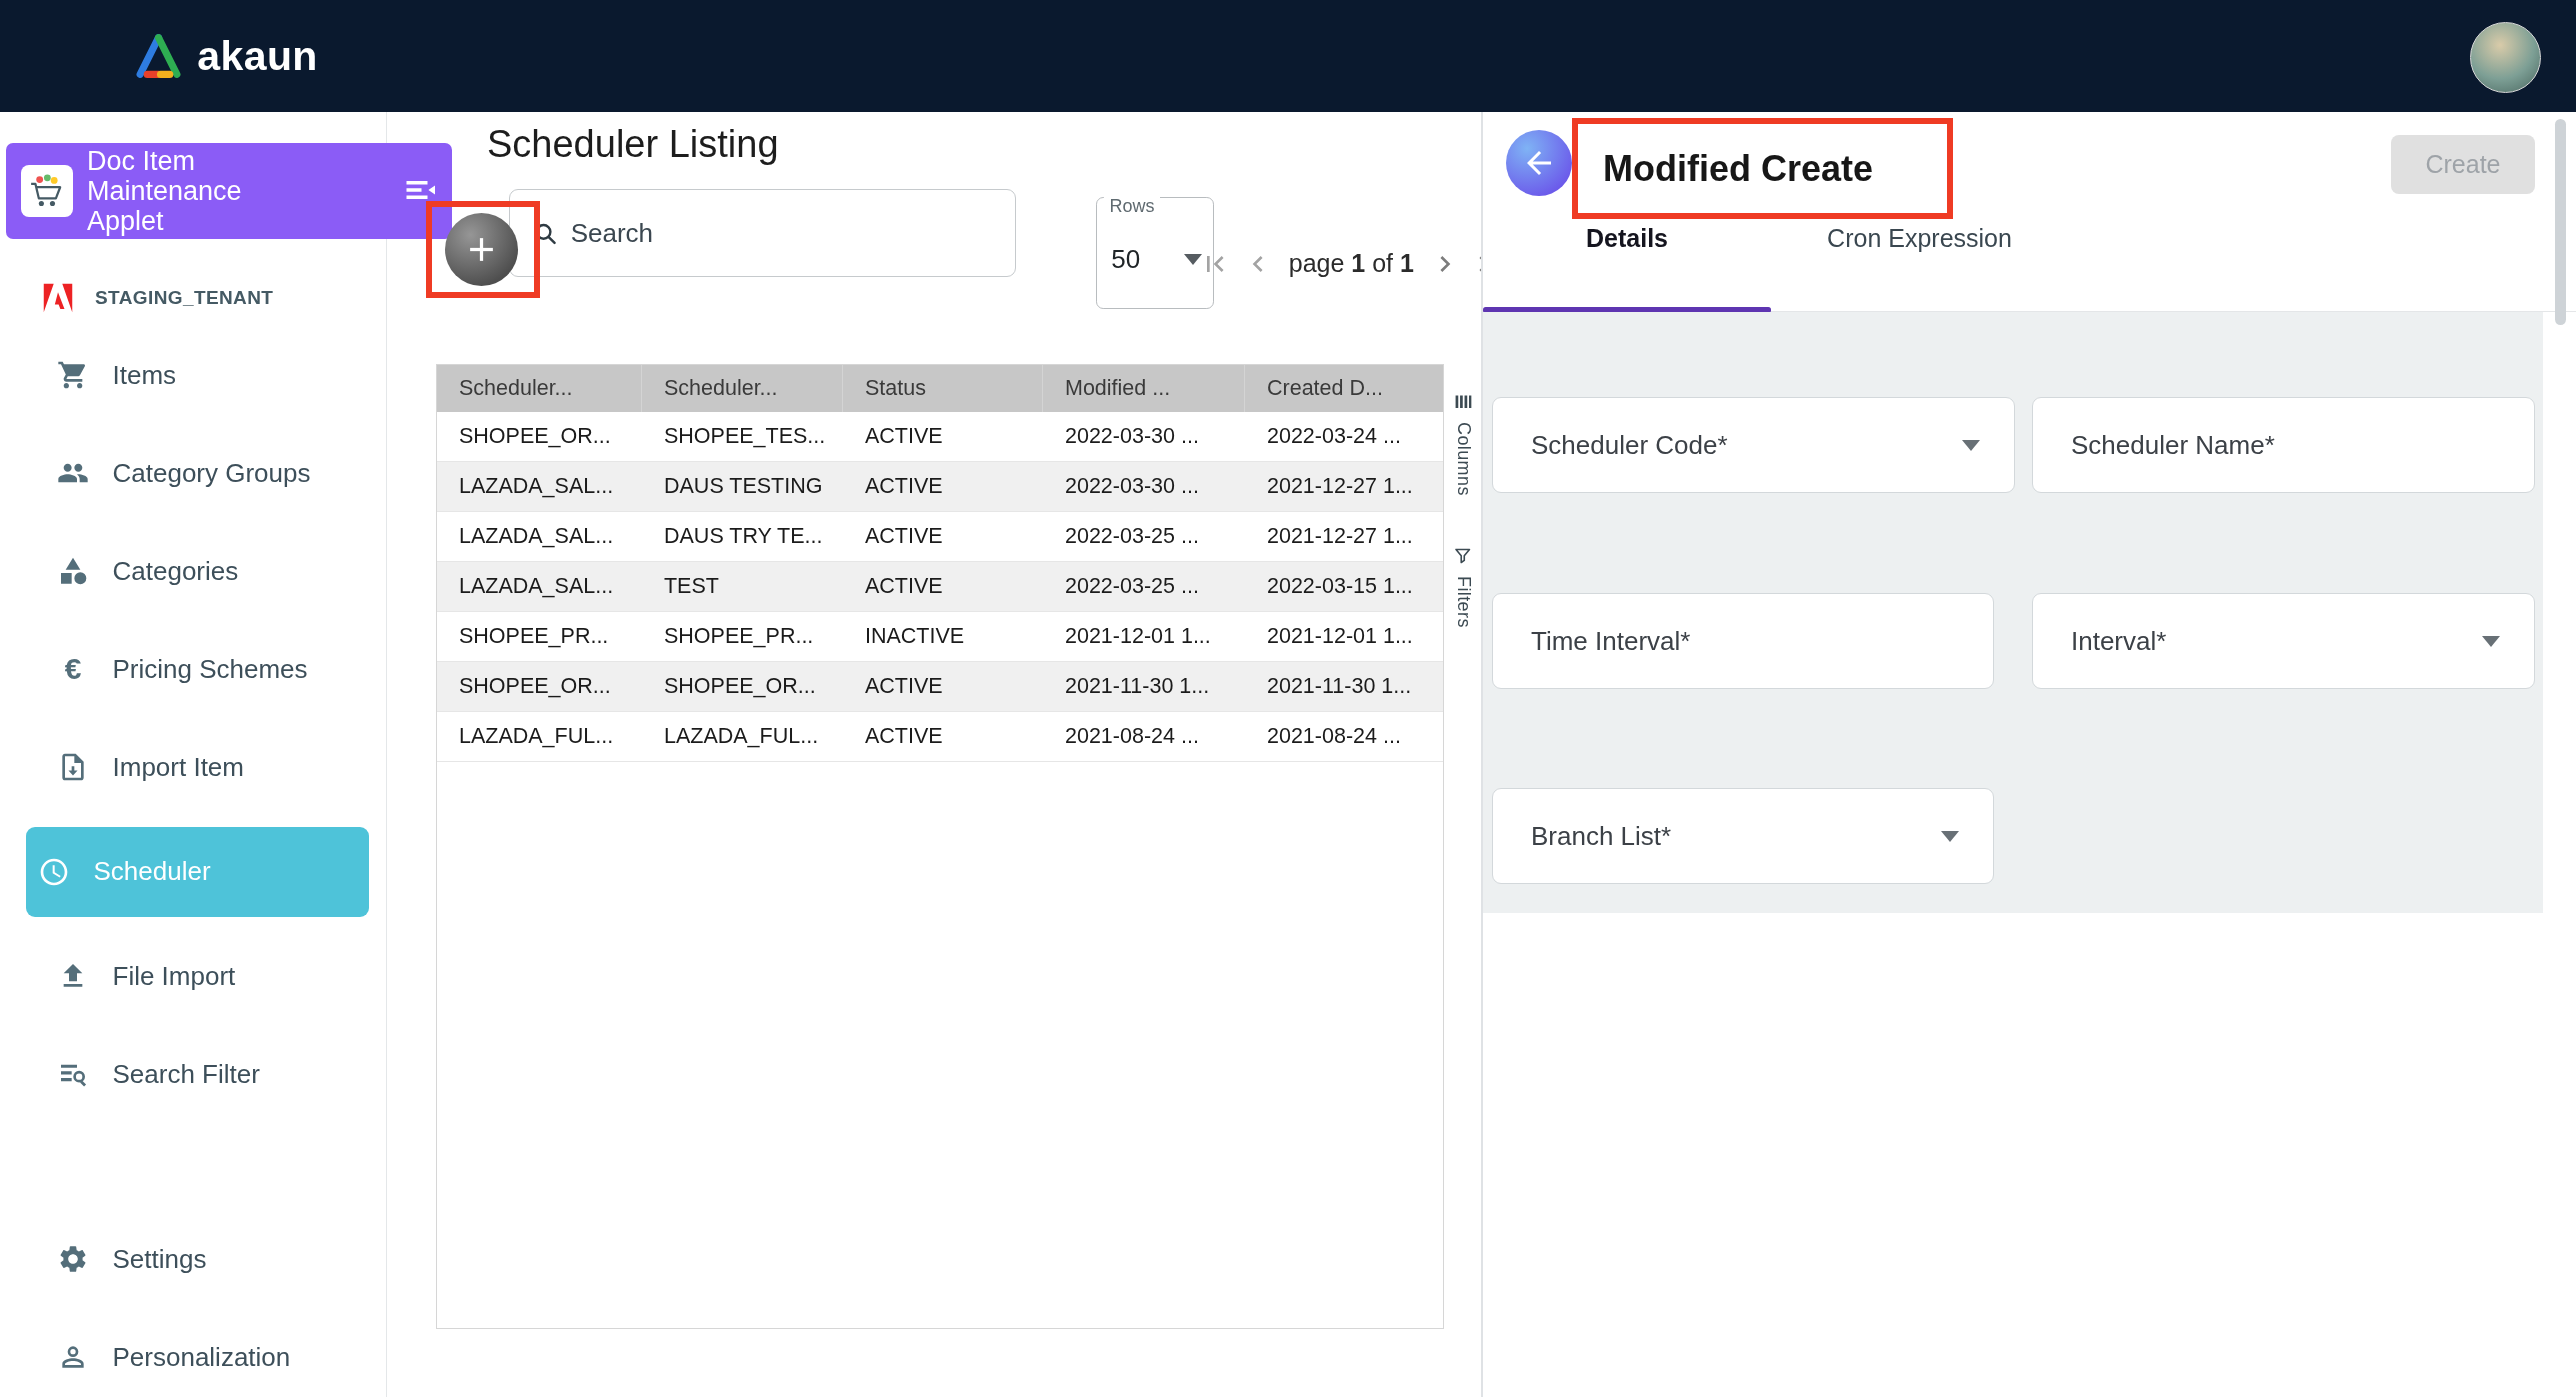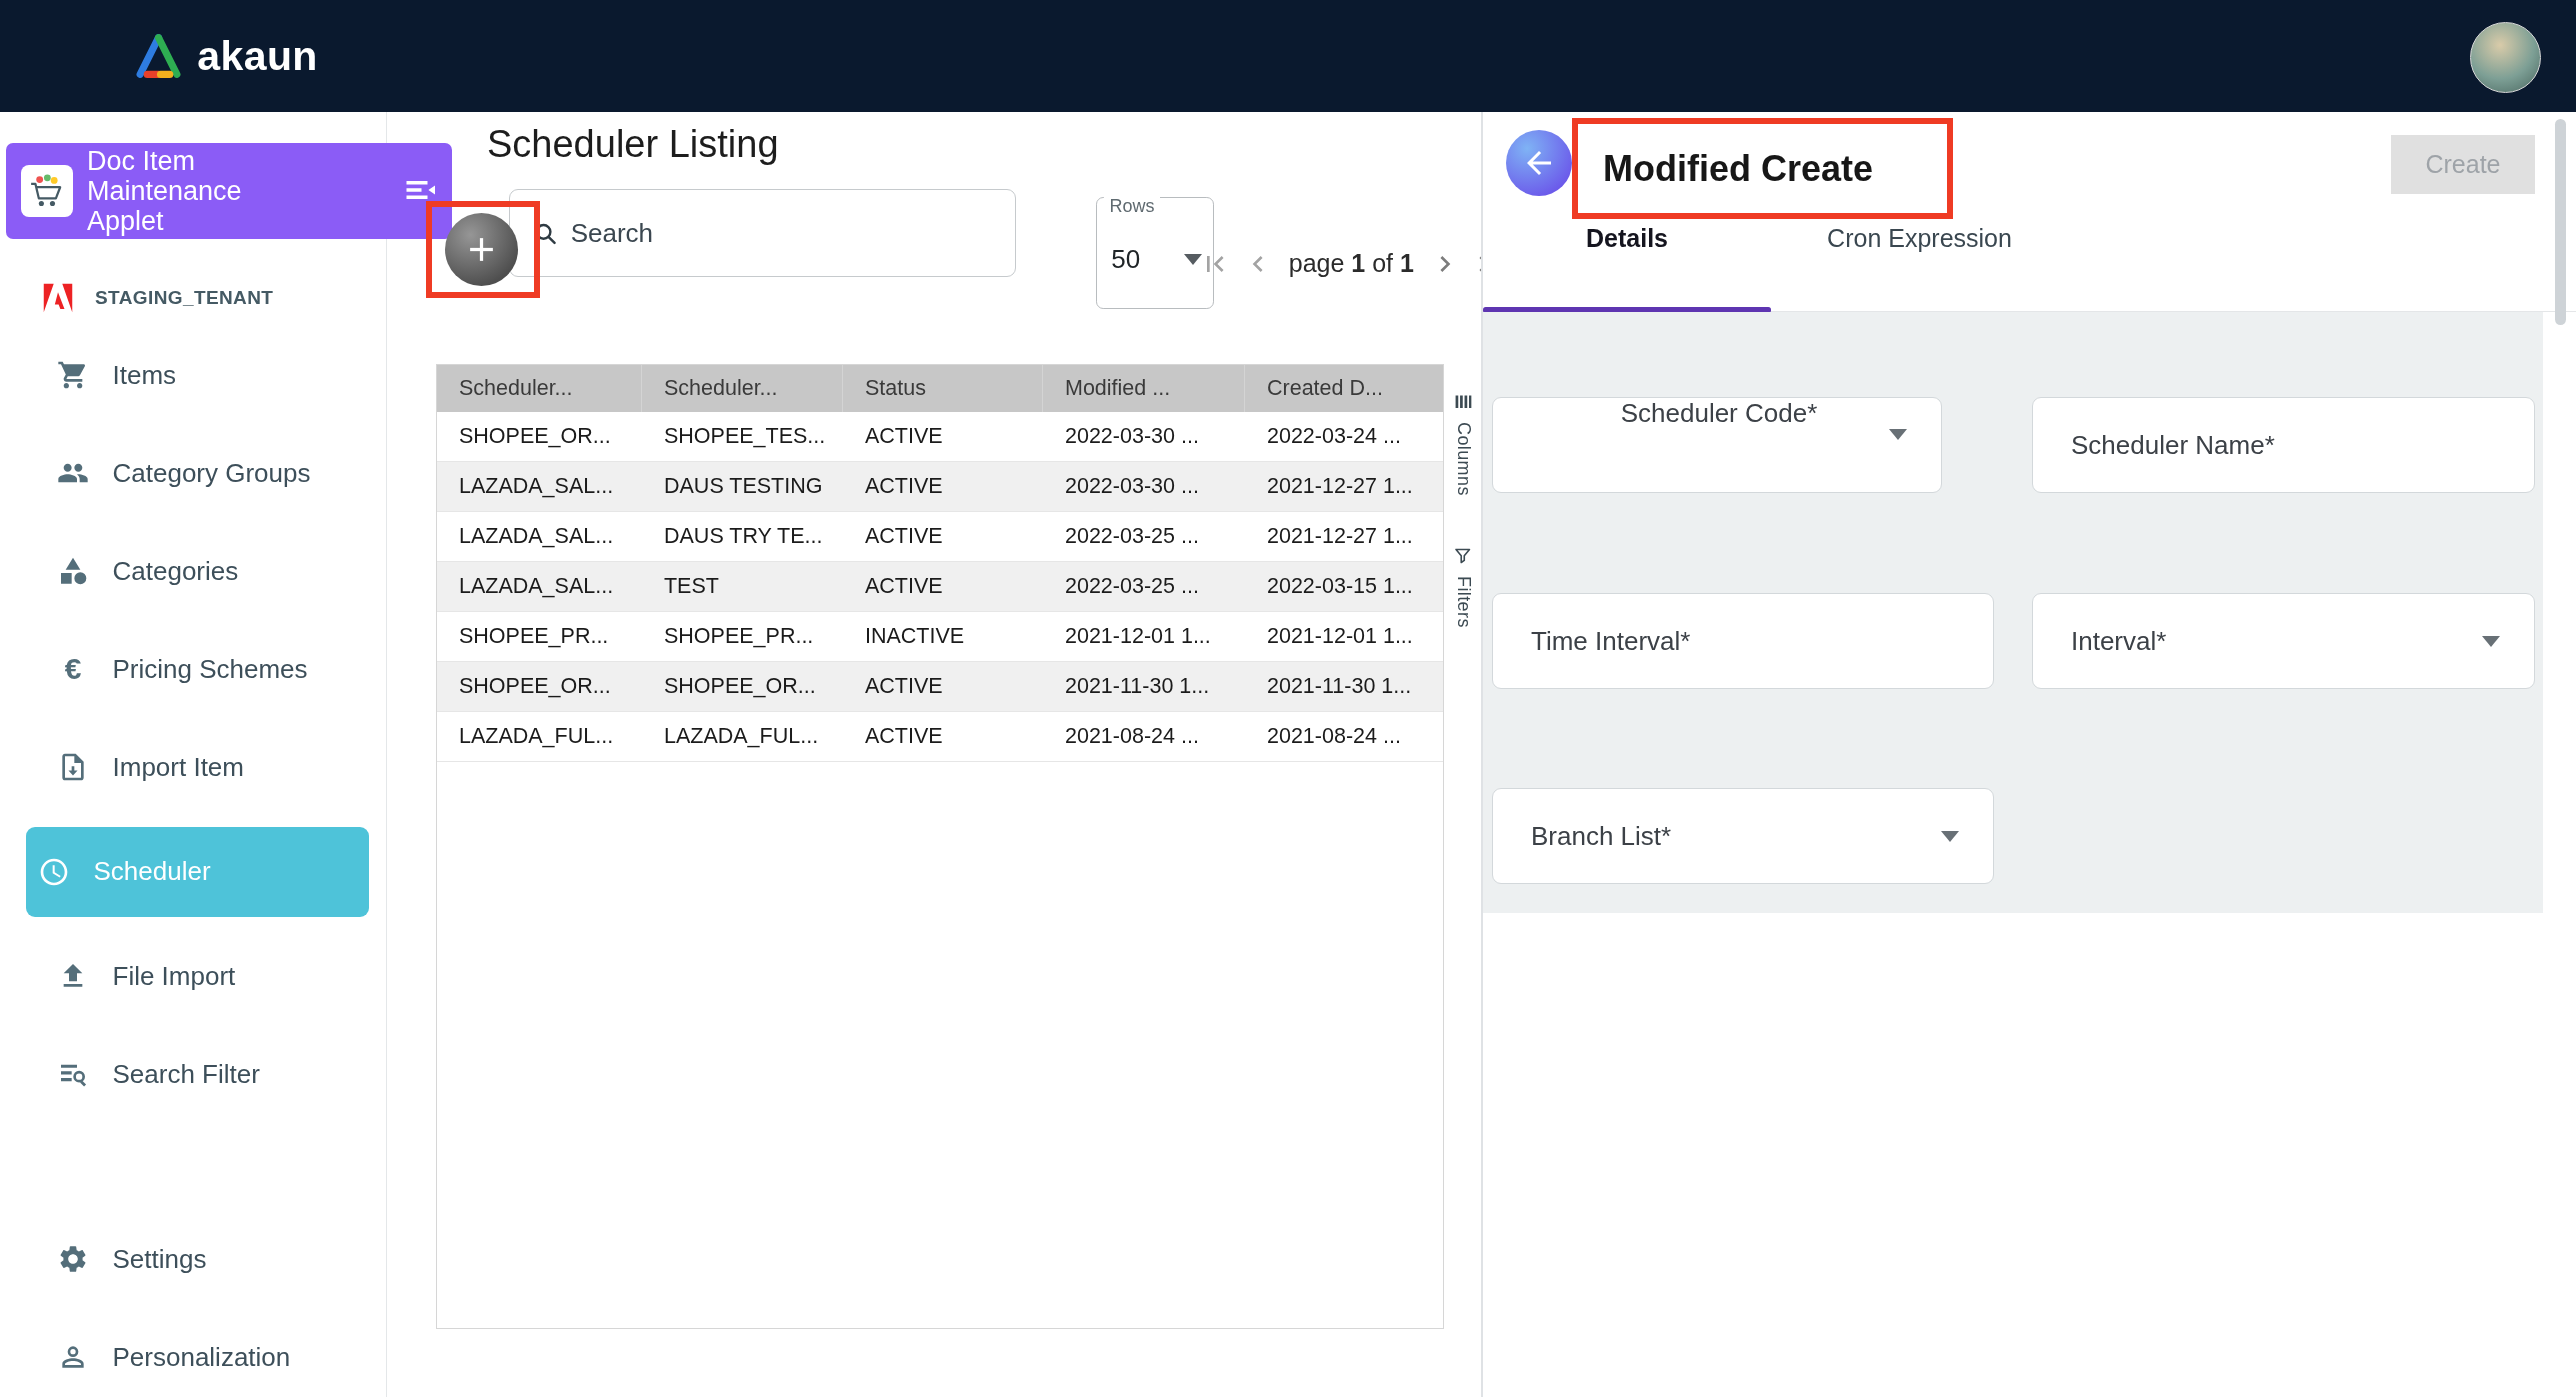--- a/index.html
+++ b/index.html
@@ -74,35 +74,35 @@
   .strip-label{writing-mode:vertical-rl;font-size:18px;color:#3c4a52;letter-spacing:0.4px;}
 
   .v-divider{position:absolute;left:1481px;top:112px;width:1.8px;height:1285px;background:#dfe2e5;}
 
   
   .create-panel{position:absolute;left:1483px;top:112px;width:1093px;height:1285px;background:#fff;}
   .back-btn{position:absolute;left:23px;top:18px;width:66px;height:66px;border-radius:50%;border:none;cursor:pointer;
     background:radial-gradient(circle at 32% 28%,#7fb3f5,#6b59ea 78%);display:flex;align-items:center;justify-content:center;z-index:5;}
   .annotation-title{left:89px;top:6.3px;width:369px;height:89px;display:flex;align-items:center;}
   .panel-title{margin:0;padding-left:25px;font-size:36px;font-weight:700;color:#171717;white-space:nowrap;pointer-events:auto;}
-  .create-btn{position:absolute;left:908px;top:23px;width:144px;height:59px;background:#e0e0e0;border:none;border-radius:0;
+  .create-btn{position:absolute;left:908px;top:23px;width:144px;height:59px;background:#e0e0e0;border:none;border-radius:8px;
     font-size:25px;font-weight:500;color:#9ea3a8;cursor:pointer;font-family:"Liberation Sans",sans-serif;}
   .tabs{position:absolute;left:0;top:112px;width:100%;height:87px;display:flex;border-bottom:1.8px solid #e4e6e8;box-sizing:content-box;}
   .tab{height:100%;display:flex;align-items:flex-start;justify-content:center;position:relative;cursor:pointer;}
   .tab-details{width:288px;}
   .tab-cron{width:297px;}
   .tab .tab-label{font-size:25px;color:#3a4750;}
   .tab.active .tab-label{font-weight:700;color:#15151f;}
   .tab.active::after{content:"";position:absolute;left:0;bottom:-1.8px;width:100%;height:5.4px;background:#5e35b1;border-radius:2.7px;}
   .form-area{position:absolute;left:0;top:200px;width:1060px;height:601px;background:#edf0f1;}
   .field{position:absolute;height:96px;background:#fff;border:1.8px solid #d3d8db;border-radius:9px;
     display:flex;align-items:center;padding:0 34px 0 38px;box-sizing:border-box;cursor:pointer;}
   .field-label{font-size:26px;color:#3c4147;}
   .field .caret{border-top-color:#687076;}
-  .f1{left:9px;top:85px;width:450px;flex-direction:column;}
+  .f1{left:9px;top:85px;width:523px;}
   .f2{left:549px;top:85px;width:503px;}
   .f3{left:9px;top:281px;width:502px;}
   .f4{left:549px;top:281px;width:503px;}
   .f5{left:9px;top:476px;width:502px;}
 
   .scroll-thumb{position:absolute;left:2555px;top:119px;width:10.7px;height:206px;border-radius:5.4px;background:#ced3d7;cursor:grab;}
 </style>
 </head>
 <body>
 

